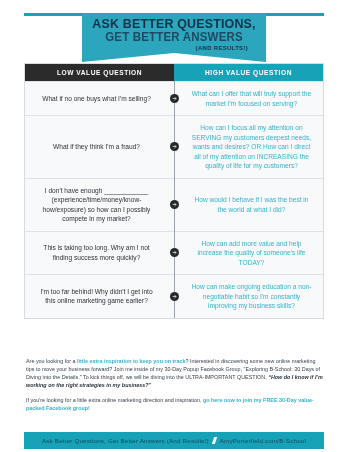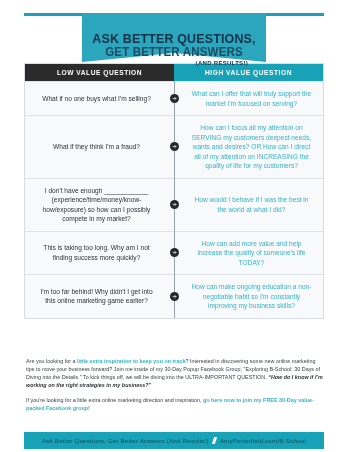--- a/index.html
+++ b/index.html
@@ -22,21 +22,21 @@
     position:absolute;left:82px;top:13px;width:184px;height:40px;
     background:#2ba6bd;
   }
   .ribbon:after{
     content:"";position:absolute;left:0;top:40px;width:0;height:0;
     border-left:92px solid #2ba6bd;
     border-right:92px solid #2ba6bd;
     border-bottom:9px solid transparent;
   }
   .ribbon-inner{
-    position:relative;z-index:3;text-align:center;padding-top:19px;
+    position:relative;z-index:3;text-align:center;padding-top:4px;
   }
   .title1{
     font-size:13.5px;font-weight:bold;color:#13324a;letter-spacing:.2px;
     line-height:13px;font-family:"Liberation Sans", sans-serif;
     transform:scaleX(.92);white-space:nowrap;
   }
   .title2{
     font-size:12.5px;font-weight:bold;color:#1d4a63;letter-spacing:.2px;
     line-height:13px;transform:scaleX(.92);white-space:nowrap;margin-top:1px;
   }

